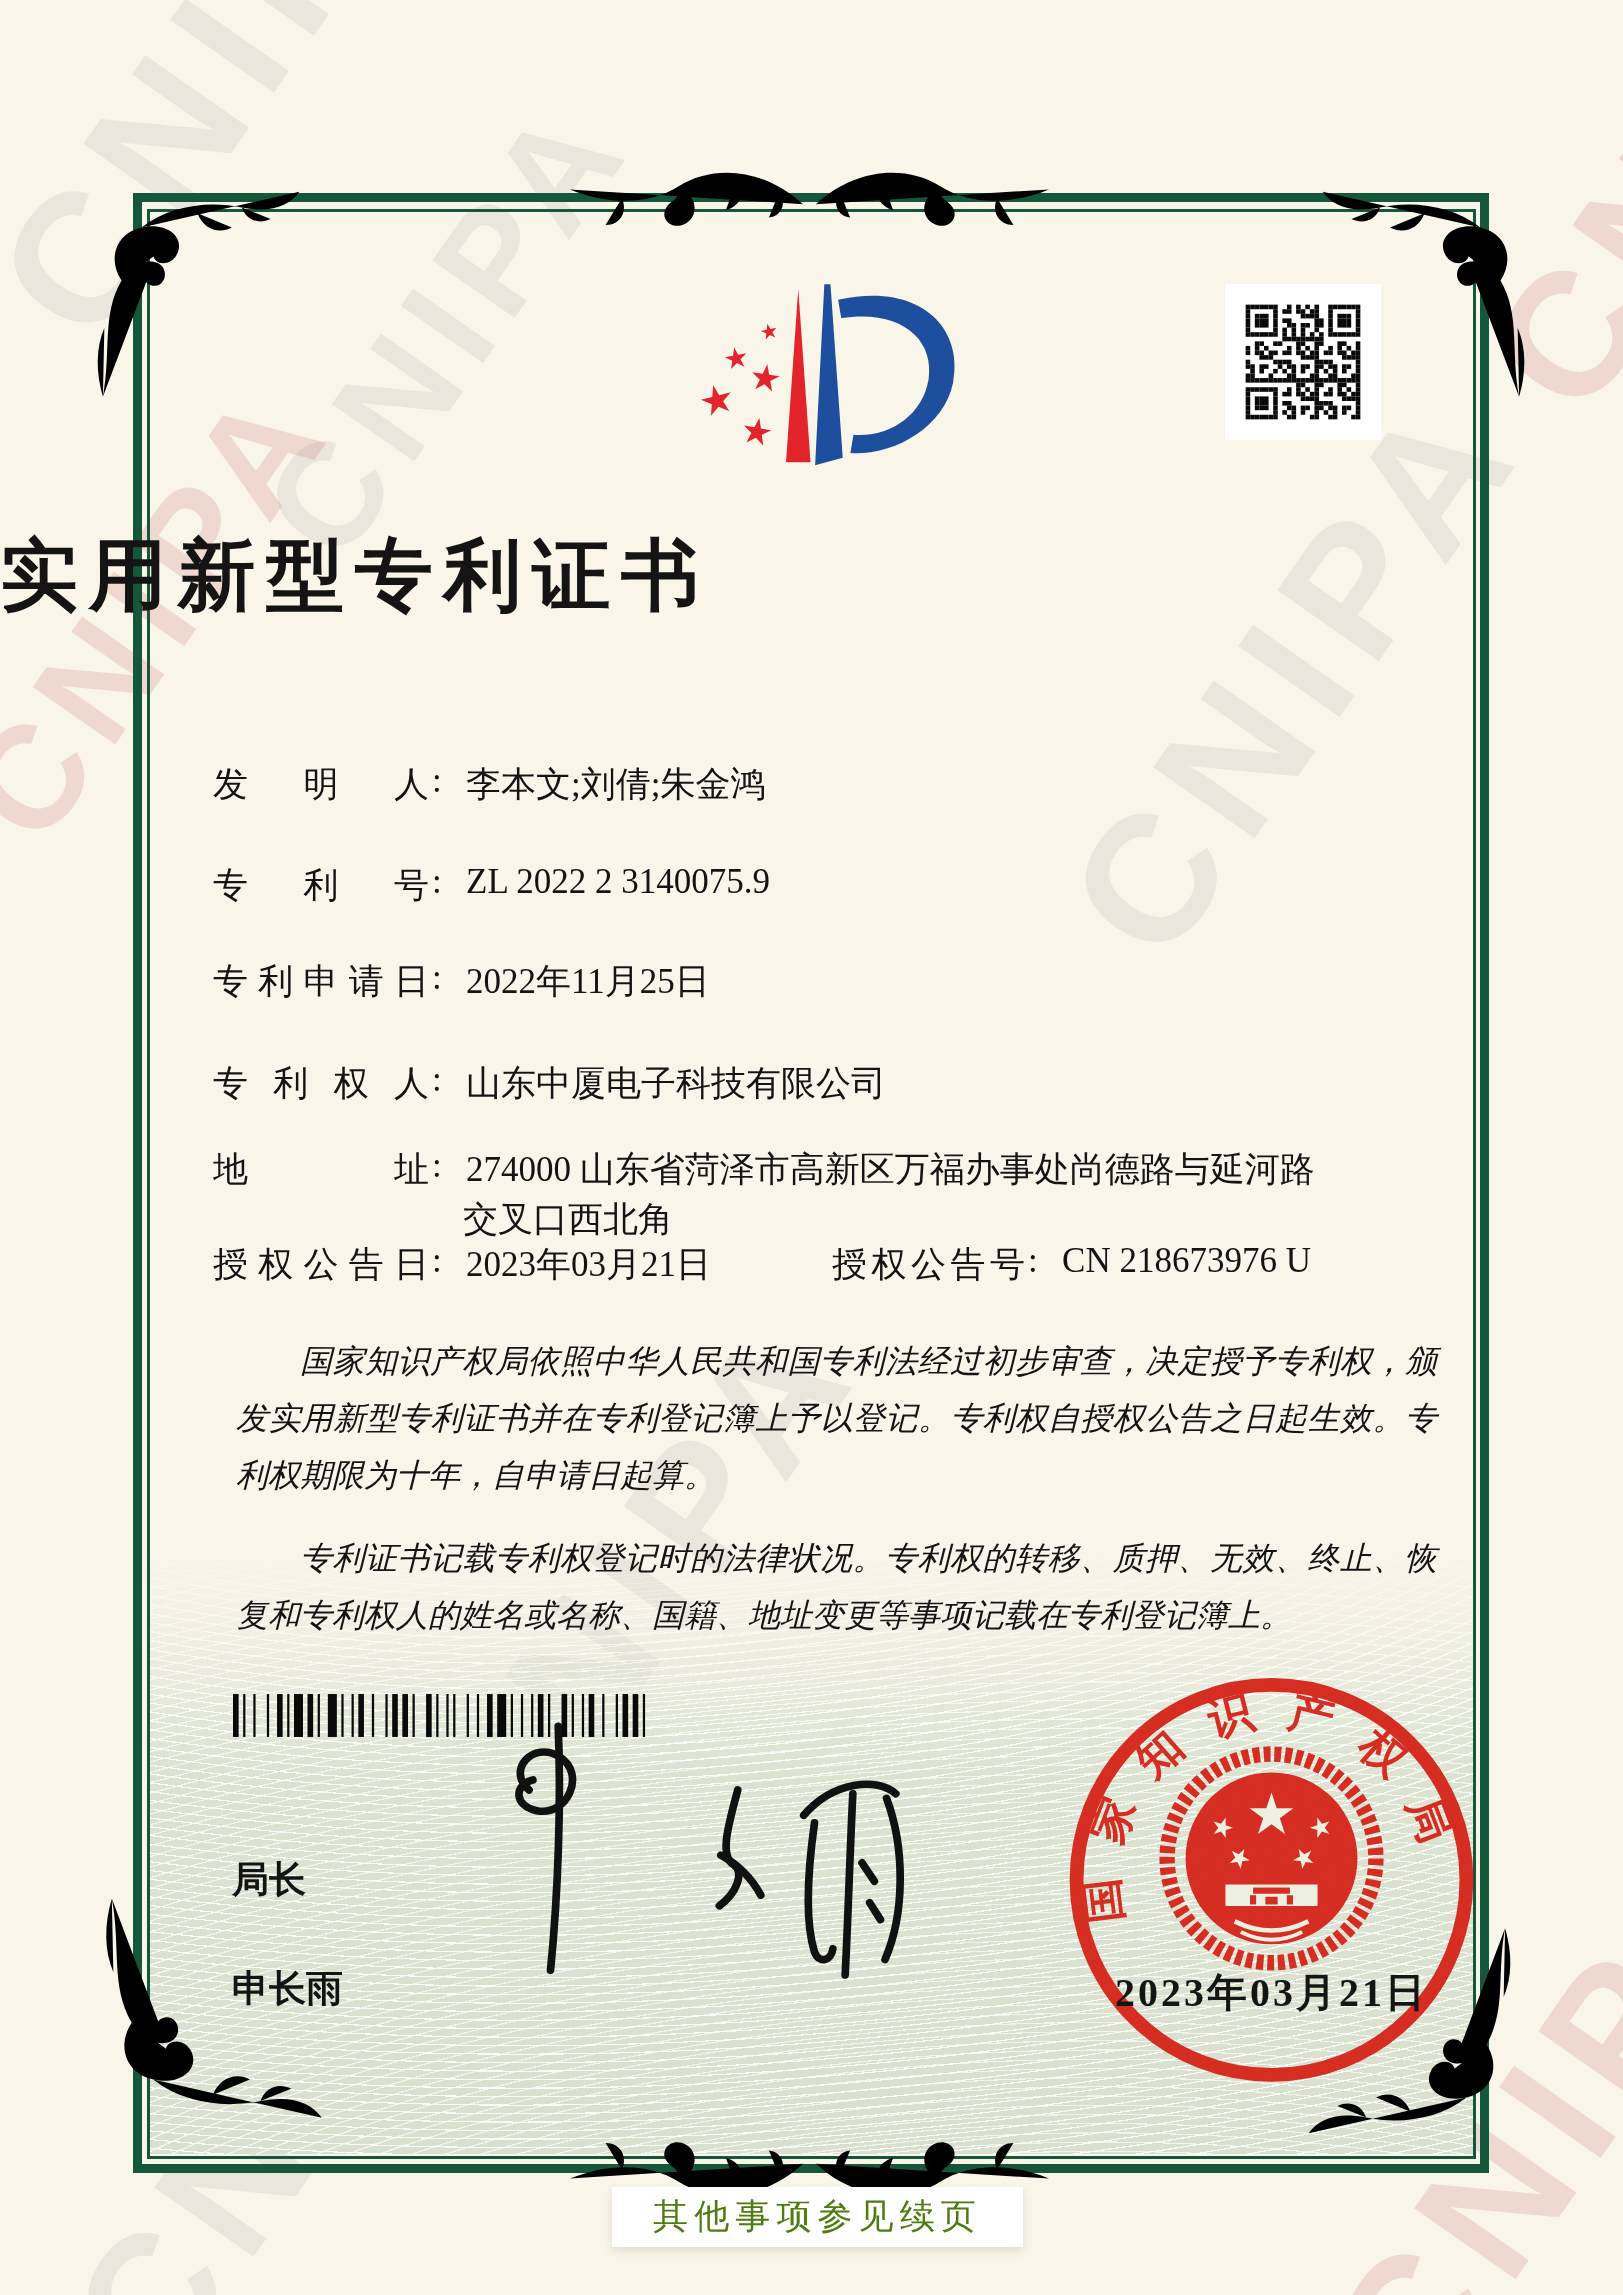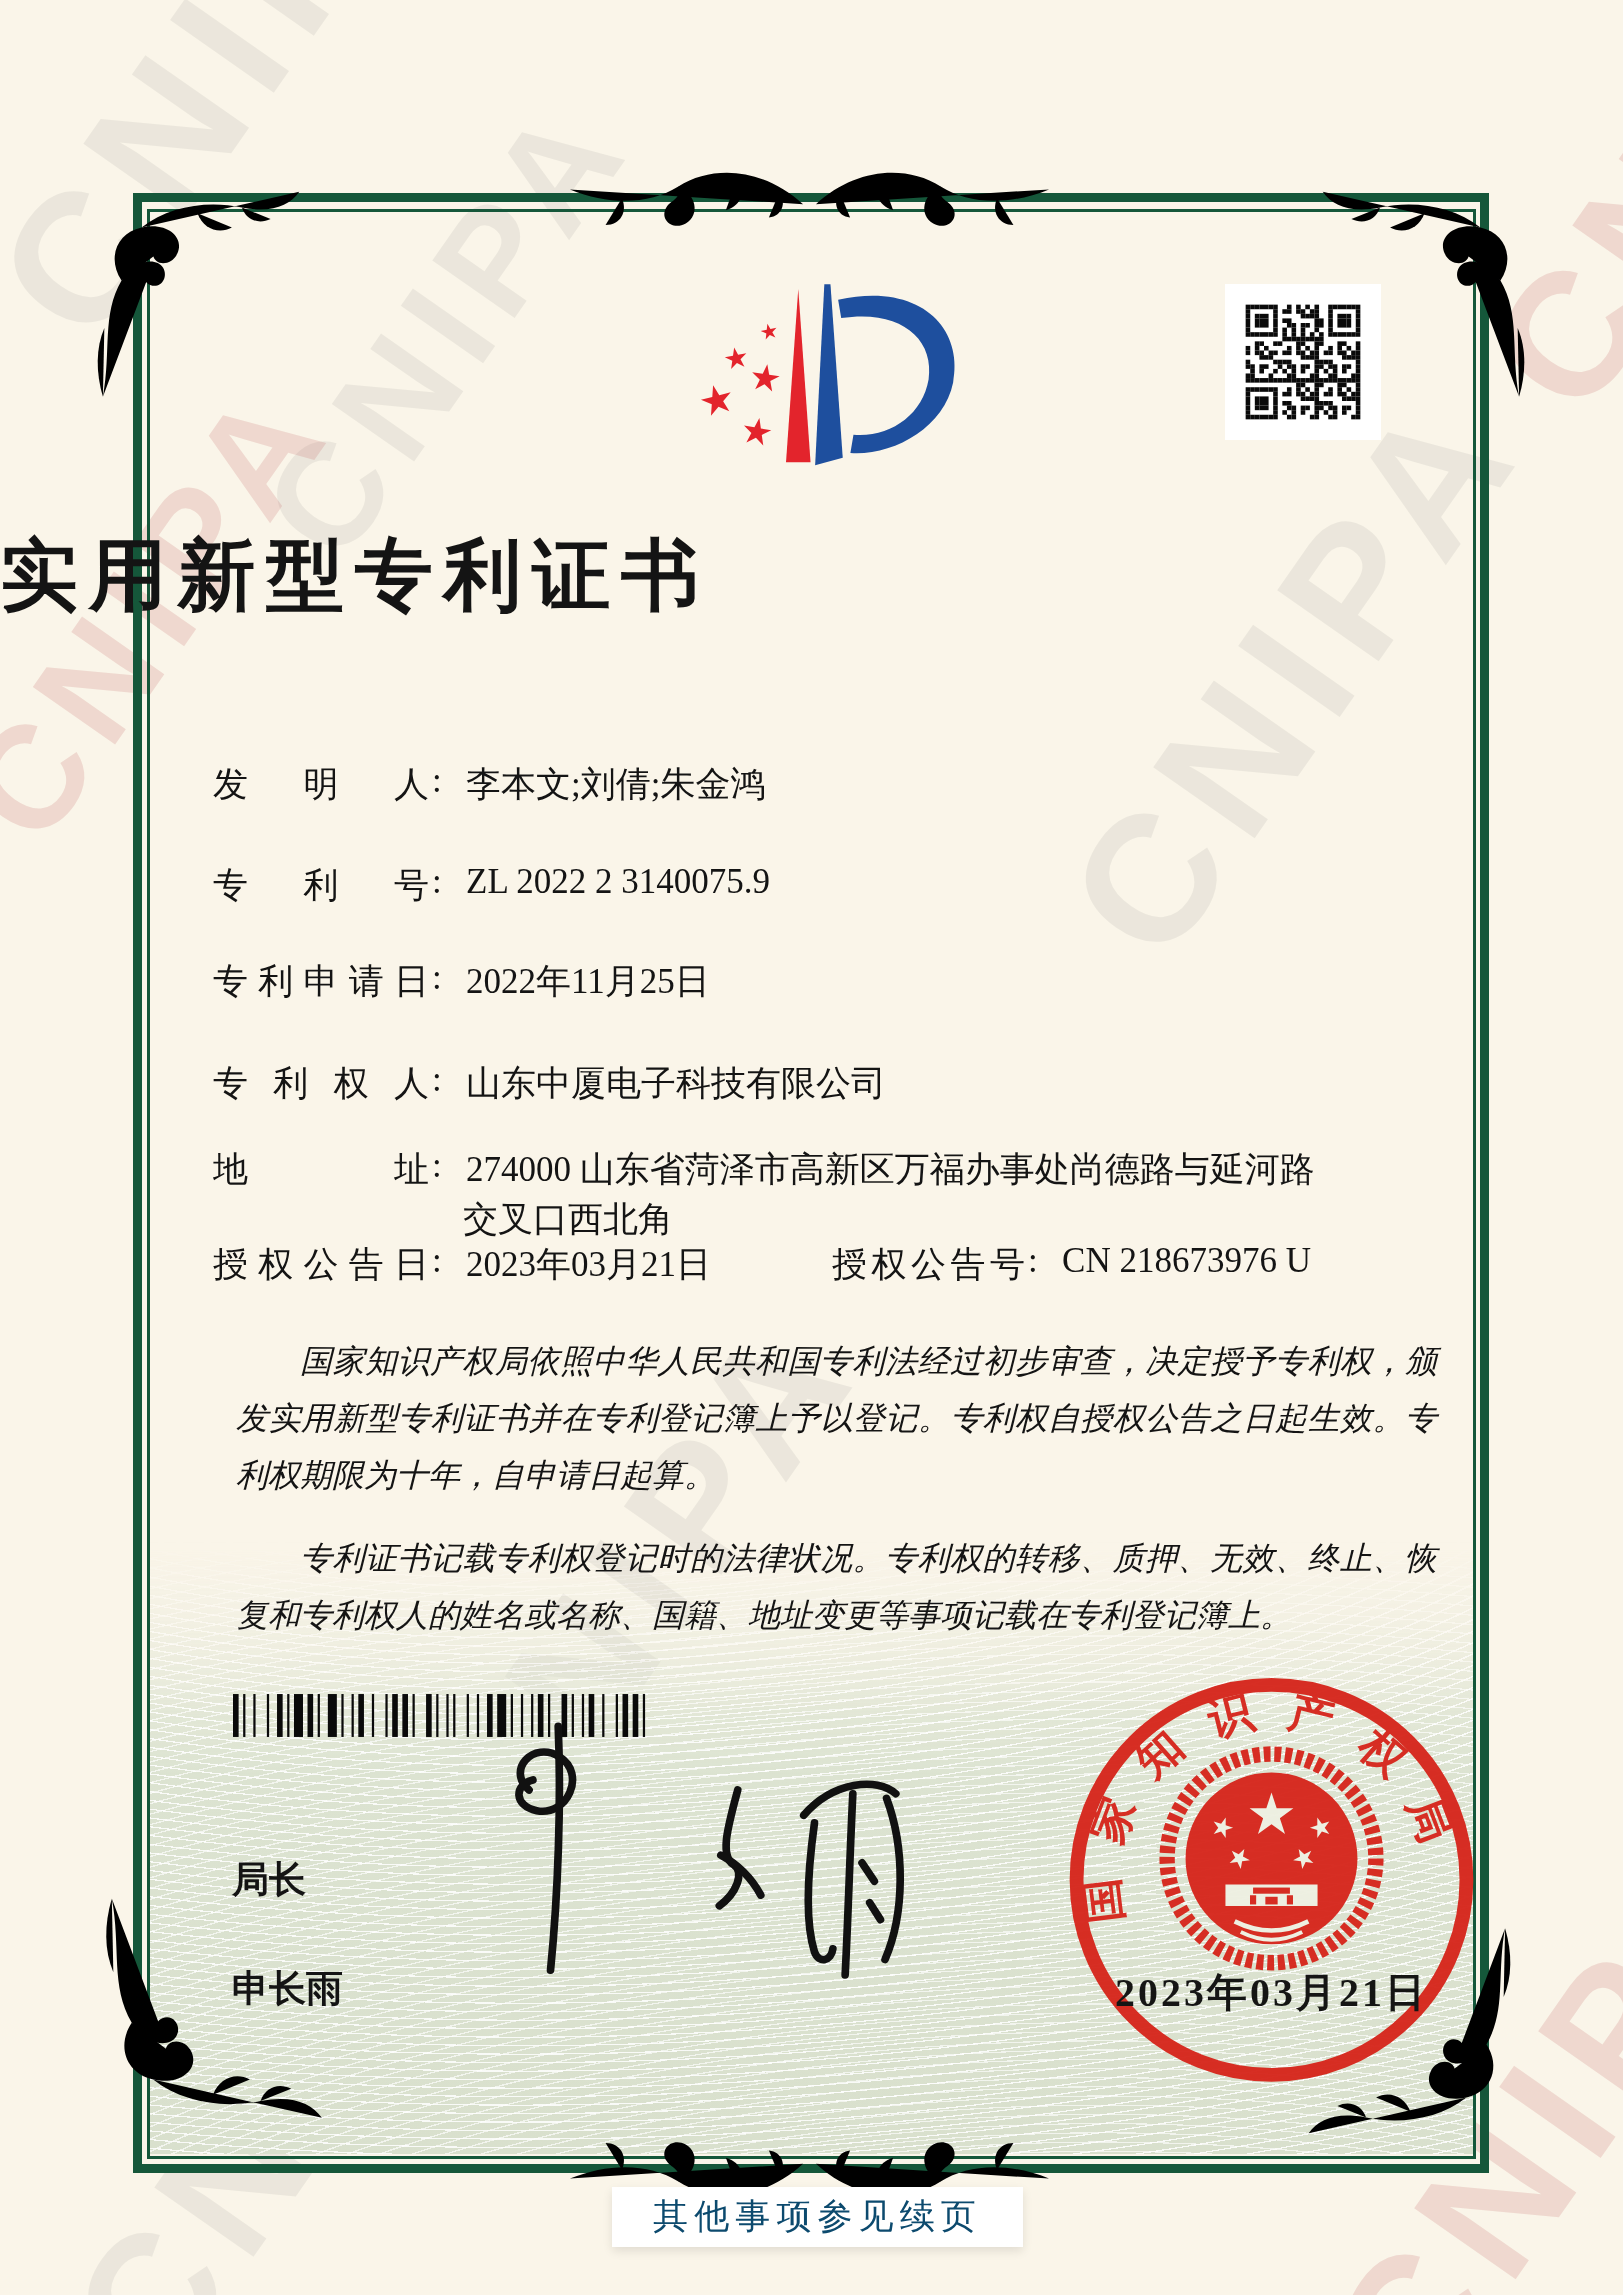--- a/index.html
+++ b/index.html
@@ -50,21 +50,21 @@
   
   .seal{position:absolute;left:1052px;top:1665px;opacity:.96;}
   .seal-char{fill:#d6261c;font-size:58px;font-weight:700;font-family:"Liberation Serif","DejaVu Serif",serif;
      text-anchor:middle;dominant-baseline:middle;}
   .seal-date{fill:#0d0d0d;font-size:52px;font-weight:700;letter-spacing:4px;text-anchor:middle;
      font-family:"Liberation Serif","DejaVu Serif",serif;}
   
   .footer-page{position:absolute;left:0;top:2098px;width:1556px;text-align:center;font-size:28px;}
   .footer-note{position:absolute;left:612px;top:2187px;width:411px;height:60px;background:#fff;
      box-shadow:0 3.8px 9.2px rgba(0,0,0,.10);text-align:center;line-height:60px;
-     font-size:35px;letter-spacing:6.1px;color:#0c4a6e;}
+     font-size:35px;letter-spacing:6.1px;color:#4d7c0f;}
   .qr-box{position:absolute;left:1225px;top:284px;width:156px;height:156px;background:#fff;}
 </style>
 </head>
 <body>
 
 <div class="page">
 
   <svg width="0" height="0" style="position:absolute">
     <defs>
       <path id="star" d="M0,-1 L0.2245,-0.309 0.951,-0.309 0.363,0.118 0.588,0.809 0,0.382 -0.588,0.809 -0.363,0.118 -0.951,-0.309 -0.2245,-0.309 Z"></path>

